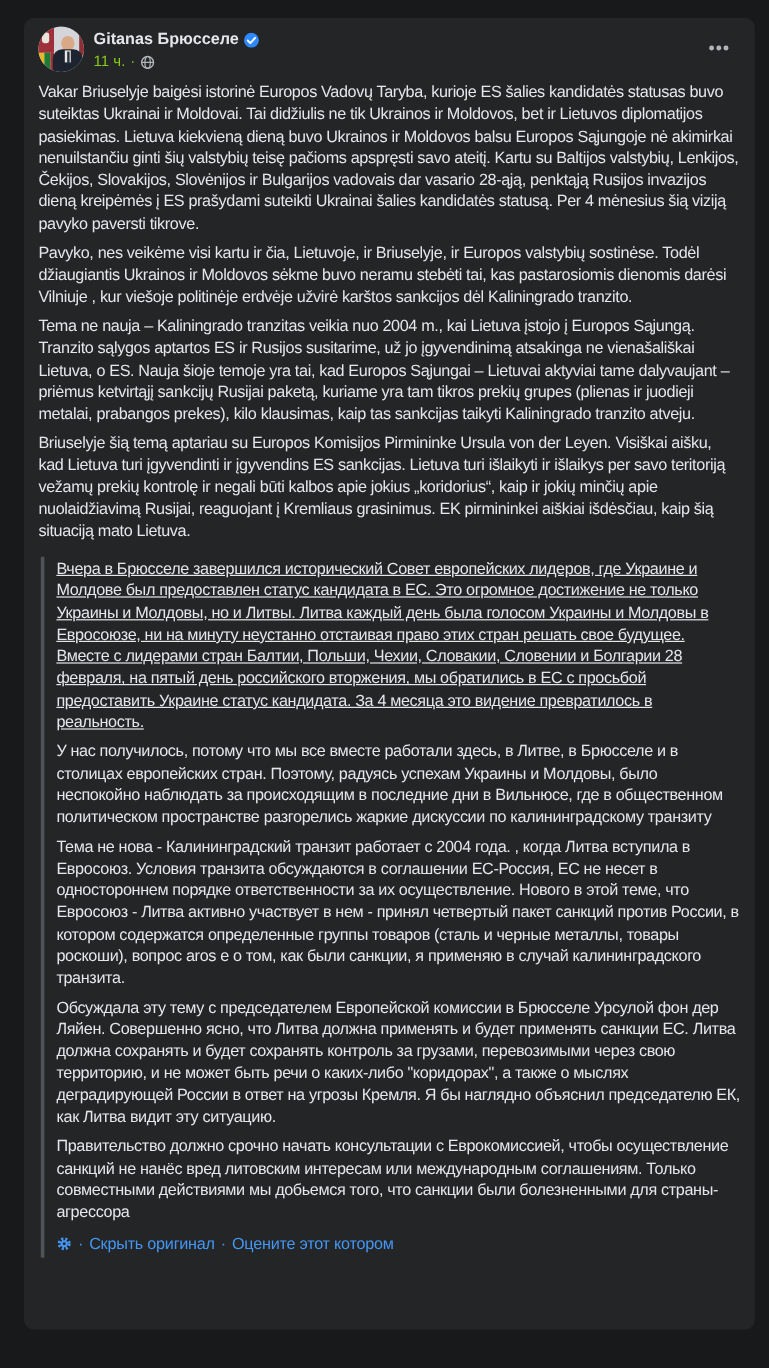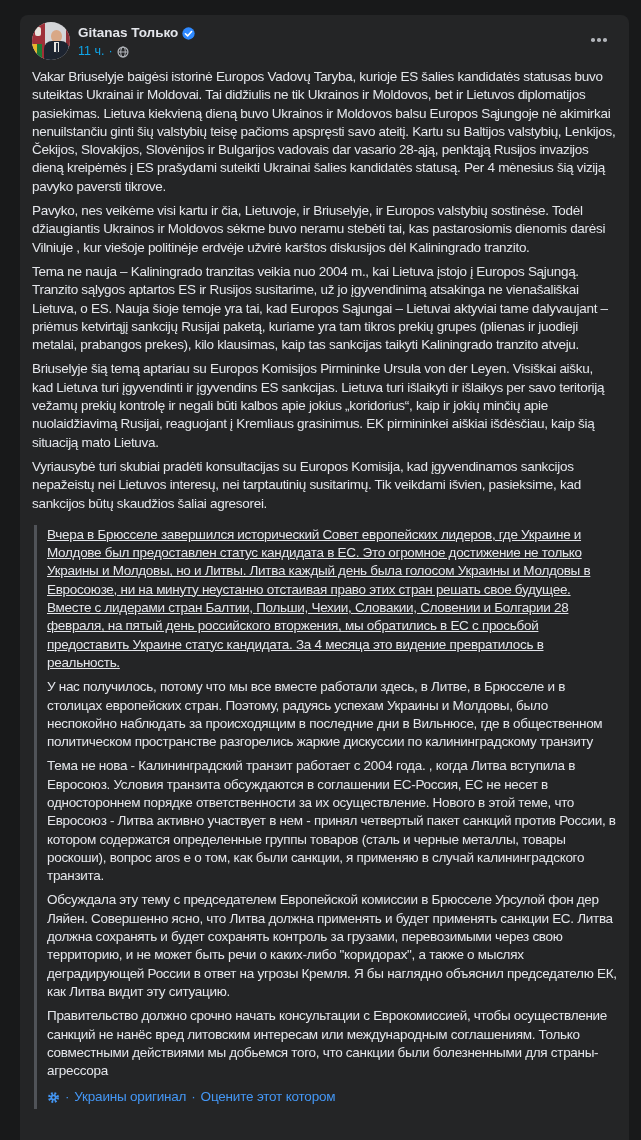--- a/index.html
+++ b/index.html
@@ -37,21 +37,21 @@
   .av-suit{position:absolute;left:12px;top:19px;width:25px;height:19px;border-radius:8px 8px 0 0;background:#1d2430;}
   .av-shirt{position:absolute;left:22px;top:20px;width:5px;height:10px;background:#e8e6e2;}
   .av-tie{position:absolute;left:23.5px;top:21px;width:2.5px;height:10px;background:#27303f;}
   .head-mid{margin-left:8px;flex:1 1 auto;min-width:0;}
   .author-row{display:flex;align-items:center;gap:4px;margin-top:2px;}
   .author{
     color:#E4E6EB;font-size:13.5px;font-weight:bold;line-height:17px;
     text-decoration:none;cursor:pointer;
   }
   .badge{display:inline-flex;flex:0 0 auto;margin-top:1px;}
-  .meta-row{display:flex;align-items:center;gap:4px;margin-top:3px;color:#0ea5e9;font-size:12.5px;line-height:15px;}
+  .meta-row{display:flex;align-items:center;gap:4px;margin-top:3px;color:#84cc16;font-size:12.5px;line-height:15px;}
   .meta-link{cursor:pointer;}
   .more-btn{
     margin-left:auto;margin-top:8px;margin-right:4px;
     width:28px;height:20px;display:flex;align-items:center;justify-content:center;
     cursor:pointer;border-radius:4px;
   }
   .more-btn .dot{width:3.6px;height:3.6px;border-radius:50%;background:#B0B3B8;margin:0 1.3px;}
   
   .content{
     padding:2px 12px 0 12px;
@@ -89,21 +89,21 @@
       <span class="av-flag-r"></span>
       <span class="av-redright"></span>
       <span class="av-head"></span>
       <span class="av-suit"></span>
       <span class="av-shirt"></span>
       <span class="av-tie"></span>
     </div>
 
     <div class="head-mid">
       <div class="author-row">
-        <a class="author">Gitanas Только</a>
+        <a class="author">Gitanas Брюсселе</a>
         <span class="badge">
           <svg width="13" height="13" viewBox="0 0 16 16">
             <circle cx="8" cy="8" r="7.6" fill="#2E89FF"></circle>
             <path d="M4.2 8.3 L6.9 11 L11.8 5.6" fill="none" stroke="#ffffff" stroke-width="2" stroke-linecap="round" stroke-linejoin="round"></path>
           </svg>
         </span>
       </div>
       <div class="meta-row">
         <span class="meta-link">11 ч.</span>
         <span>·</span>
@@ -119,41 +119,40 @@
 
     <div class="more-btn">
       <span class="dot"></span>
       <span class="dot"></span>
       <span class="dot"></span>
     </div>
   </div>
 
   <div class="content">
     <p>Vakar Briuselyje baigėsi istorinė Europos Vadovų Taryba, kurioje ES šalies kandidatės statusas buvo suteiktas Ukrainai ir Moldovai. Tai didžiulis ne tik Ukrainos ir Moldovos, bet ir Lietuvos diplomatijos pasiekimas. Lietuva kiekvieną dieną buvo Ukrainos ir Moldovos balsu Europos Sąjungoje nė akimirkai nenuilstančiu ginti šių valstybių teisę pačioms apspręsti savo ateitį. Kartu su Baltijos valstybių, Lenkijos, Čekijos, Slovakijos, Slovėnijos ir Bulgarijos vadovais dar vasario 28-ąją, penktąją Rusijos invazijos dieną kreipėmės į ES prašydami suteikti Ukrainai šalies kandidatės statusą. Per 4 mėnesius šią viziją pavyko paversti tikrove.</p>
-    <p>Pavyko, nes veikėme visi kartu ir čia, Lietuvoje, ir Briuselyje, ir Europos valstybių sostinėse. Todėl džiaugiantis Ukrainos ir Moldovos sėkme buvo neramu stebėti tai, kas pastarosiomis dienomis darėsi Vilniuje , kur viešoje politinėje erdvėje užvirė karštos diskusijos dėl Kaliningrado tranzito.</p>
+    <p>Pavyko, nes veikėme visi kartu ir čia, Lietuvoje, ir Briuselyje, ir Europos valstybių sostinėse. Todėl džiaugiantis Ukrainos ir Moldovos sėkme buvo neramu stebėti tai, kas pastarosiomis dienomis darėsi Vilniuje , kur viešoje politinėje erdvėje užvirė karštos sankcijos dėl Kaliningrado tranzito.</p>
     <p>Tema ne nauja – Kaliningrado tranzitas veikia nuo 2004 m., kai Lietuva įstojo į Europos Sąjungą. Tranzito sąlygos aptartos ES ir Rusijos susitarime, už jo įgyvendinimą atsakinga ne vienašališkai Lietuva, o ES. Nauja šioje temoje yra tai, kad Europos Sąjungai – Lietuvai aktyviai tame dalyvaujant – priėmus ketvirtąjį sankcijų Rusijai paketą, kuriame yra tam tikros prekių grupes (plienas ir juodieji metalai, prabangos prekes), kilo klausimas, kaip tas sankcijas taikyti Kaliningrado tranzito atveju.</p>
     <p>Briuselyje šią temą aptariau su Europos Komisijos Pirmininke Ursula von der Leyen. Visiškai aišku, kad Lietuva turi įgyvendinti ir įgyvendins ES sankcijas. Lietuva turi išlaikyti ir išlaikys per savo teritoriją vežamų prekių kontrolę ir negali būti kalbos apie jokius „koridorius“, kaip ir jokių minčių apie nuolaidžiavimą Rusijai, reaguojant į Kremliaus grasinimus. EK pirmininkei aiškiai išdėsčiau, kaip šią situaciją mato Lietuva.</p>
-    <p>Vyriausybė turi skubiai pradėti konsultacijas su Europos Komisija, kad įgyvendinamos sankcijos nepažeistų nei Lietuvos interesų, nei tarptautinių susitarimų. Tik veikdami išvien, pasieksime, kad sankcijos būtų skaudžios šaliai agresorei.</p>
 
     <blockquote class="translation">
       <p>Вчера в Брюсселе завершился исторический Совет европейских лидеров, где Украине и Молдове был предоставлен статус кандидата в ЕС. Это огромное достижение не только Украины и Молдовы, но и Литвы. Литва каждый день была голосом Украины и Молдовы в Евросоюзе, ни на минуту неустанно отстаивая право этих стран решать свое будущее. Вместе с лидерами стран Балтии, Польши, Чехии, Словакии, Словении и Болгарии 28 февраля, на пятый день российского вторжения, мы обратились в ЕС с просьбой предоставить Украине статус кандидата. За 4 месяца это видение превратилось в реальность.</p>
       <p>У нас получилось, потому что мы все вместе работали здесь, в Литве, в Брюсселе и в столицах европейских стран. Поэтому, радуясь успехам Украины и Молдовы, было неспокойно наблюдать за происходящим в последние дни в Вильнюсе, где в общественном политическом пространстве разгорелись жаркие дискуссии по калининградскому транзиту</p>
       <p>Тема не нова - Калининградский транзит работает с 2004 года. , когда Литва вступила в Евросоюз. Условия транзита обсуждаются в соглашении ЕС-Россия, ЕС не несет в одностороннем порядке ответственности за их осуществление. Нового в этой теме, что Евросоюз - Литва активно участвует в нем - принял четвертый пакет санкций против России, в котором содержатся определенные группы товаров (сталь и черные металлы, товары роскоши), вопрос aros е о том, как были санкции, я применяю в случай калининградского транзита.</p>
       <p>Обсуждала эту тему с председателем Европейской комиссии в Брюсселе Урсулой фон дер Ляйен. Совершенно ясно, что Литва должна применять и будет применять санкции ЕС. Литва должна сохранять и будет сохранять контроль за грузами, перевозимыми через свою территорию, и не может быть речи о каких-либо "коридорах", а также о мыслях деградирующей России в ответ на угрозы Кремля. Я бы наглядно объяснил председателю ЕК, как Литва видит эту ситуацию.</p>
       <p>Правительство должно срочно начать консультации с Еврокомиссией, чтобы осуществление санкций не нанёс вред литовским интересам или международным соглашениям. Только совместными действиями мы добьемся того, что санкции были болезненными для страны-агрессора</p>
 
       <div class="trans-footer">
         <span class="gear">
           <svg width="13" height="13" viewBox="0 0 16 16">
             <circle cx="8" cy="8" r="5" fill="none" stroke="#4497F5" stroke-width="3.4" stroke-dasharray="2.1 1.9"></circle>
             <circle cx="8" cy="8" r="3.6" fill="#4497F5"></circle>
             <circle cx="8" cy="8" r="1.5" fill="#242526"></circle>
           </svg>
         </span>
         <span class="sep">·</span>
-        <span class="trans-link">Украины оригинал</span>
+        <span class="trans-link">Скрыть оригинал</span>
         <span class="sep">·</span>
         <span class="trans-link">Оцените этот котором</span>
       </div>
     </blockquote>
   </div>
 
 </div>
 
 </body></html>

